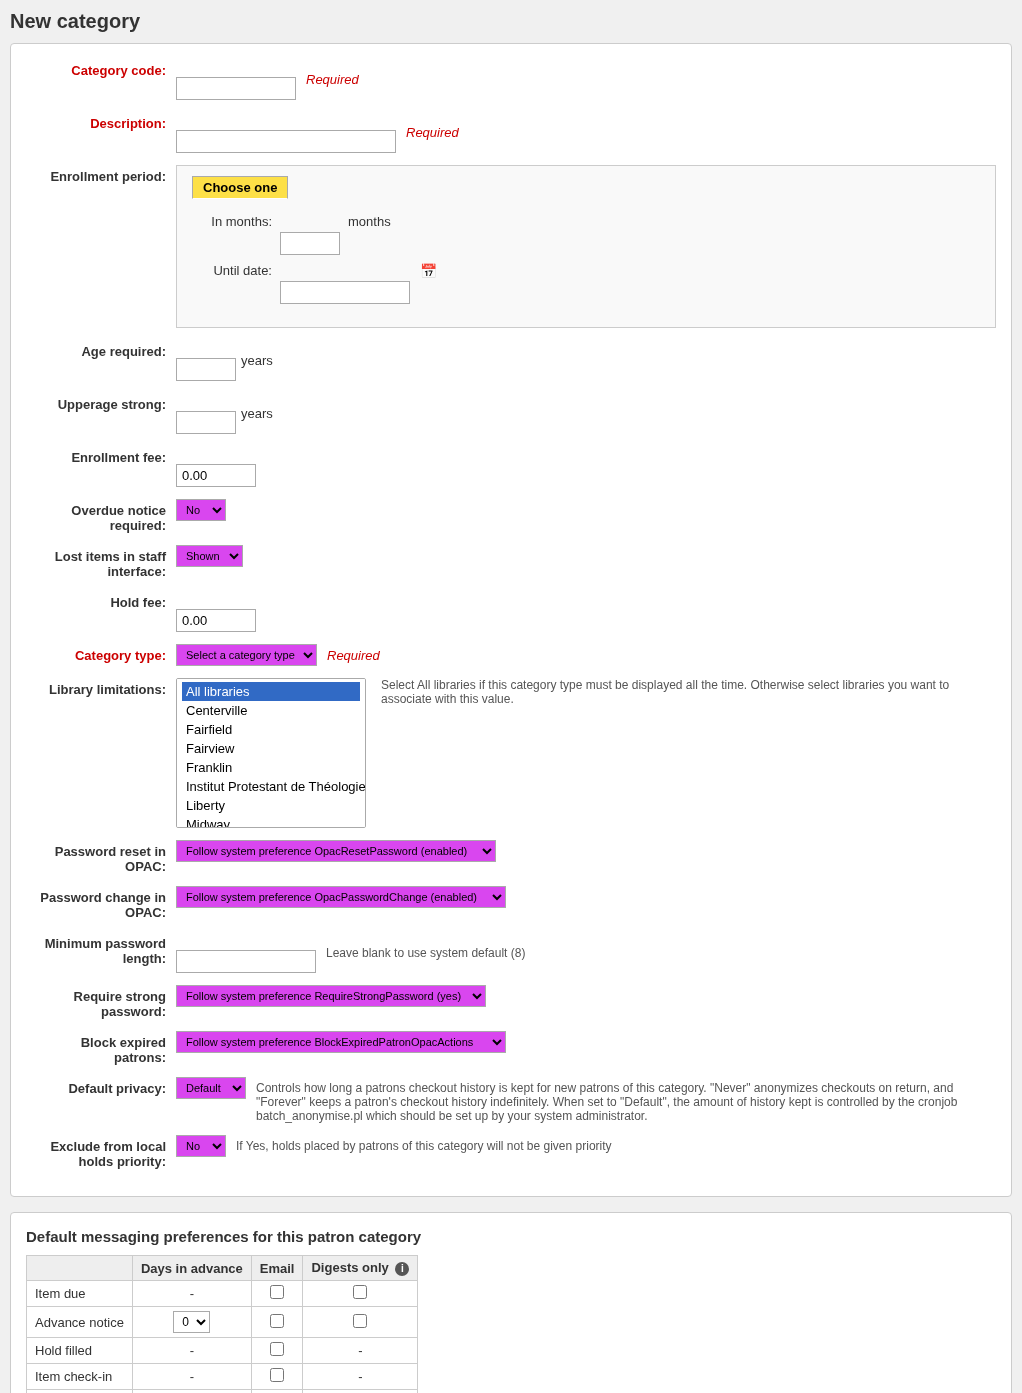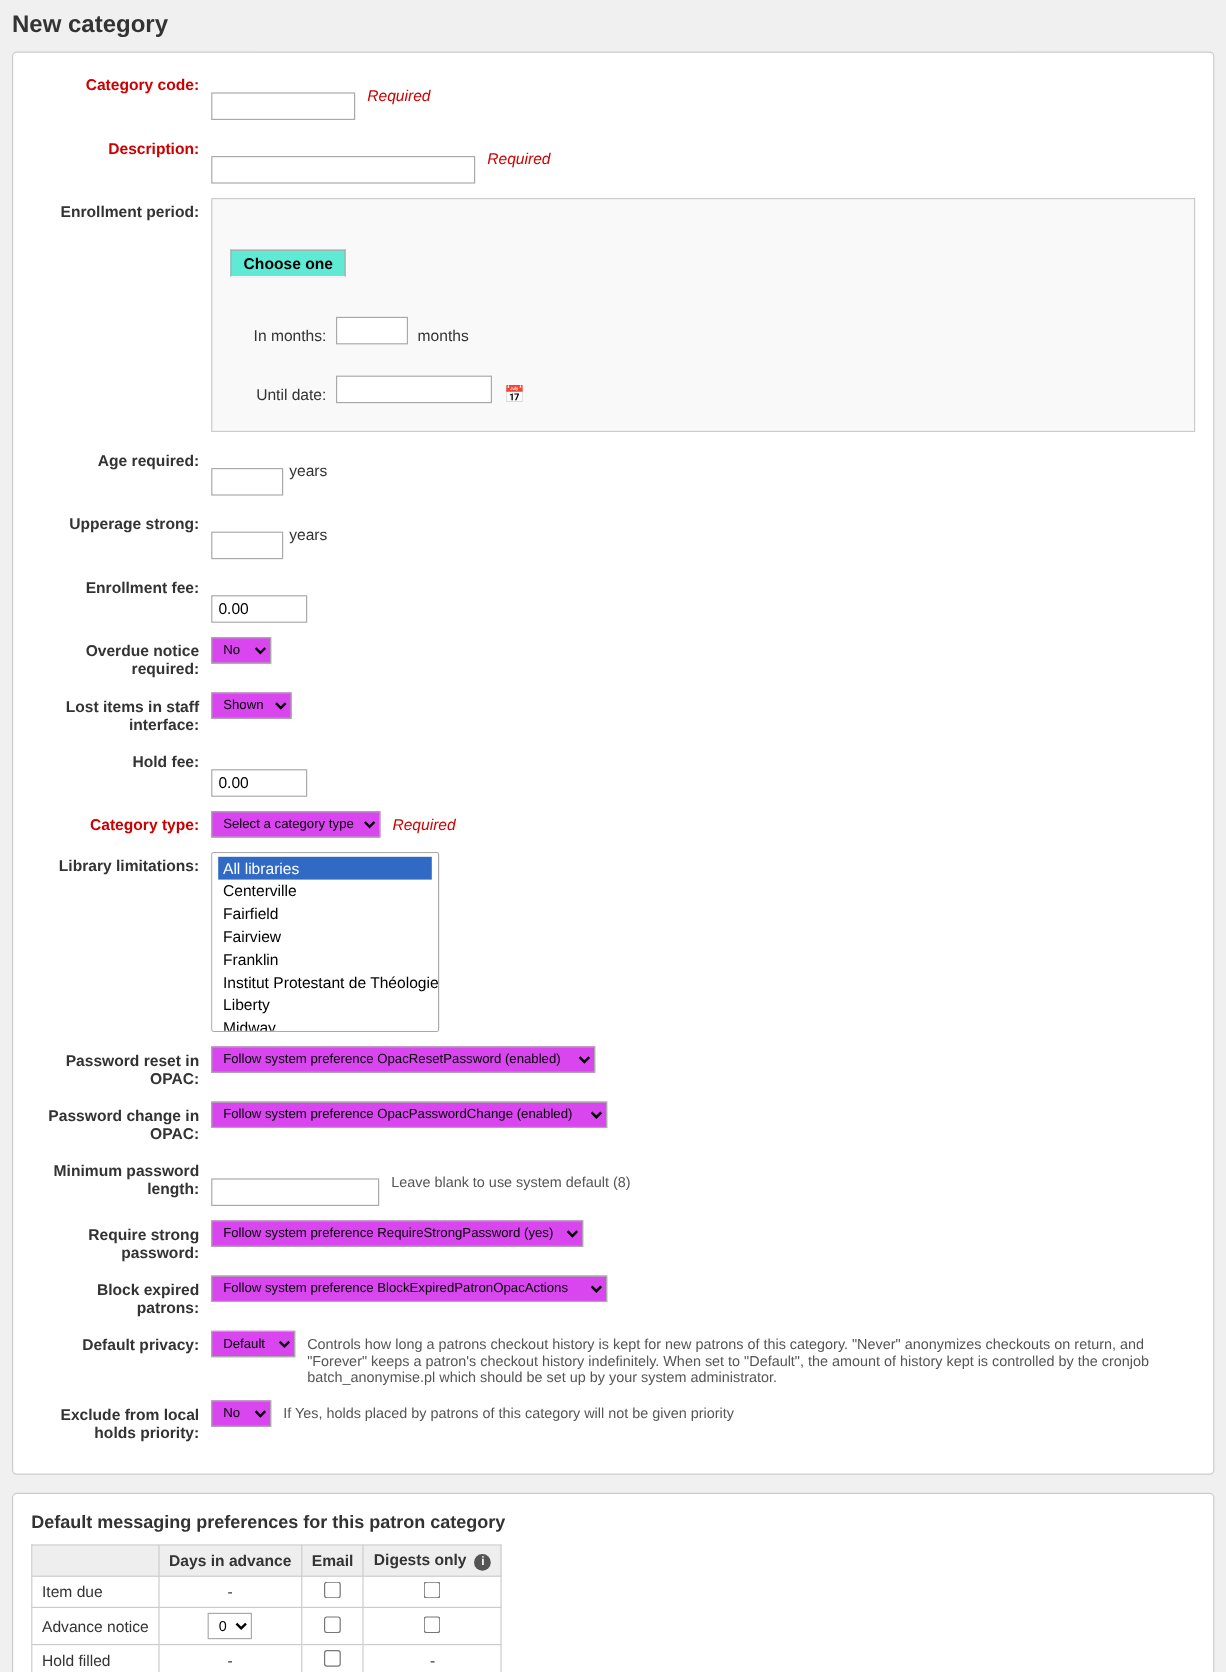--- a/index.html
+++ b/index.html
@@ -10,23 +10,23 @@
     .form-label { text-align: right; width: 150px; min-width: 150px; padding-right: 10px; padding-top: 4px; font-weight: bold; color: #333; font-size: 13px; }
     .form-label.required { color: #c00; }
     .form-control-area { flex: 1; display: flex; align-items: center; flex-wrap: wrap; gap: 5px; }
     input[type="text"], input[type="number"] {
       border: 1px solid #aaa; padding: 3px 5px; font-size: 13px; background: #fff; margin-top: 18px;
     }
     .required-text { color: #c00; font-style: italic; margin-left: 5px; }
     .enrollment-box { border: 1px solid #ccc; background: #f9f9f9; padding: 10px 15px; margin-left: 0; width: 100%; }
     .enrollment-tabs { display: flex; gap: 0; margin-bottom: 10px; }
     .tab-btn { background: #e8e8e8; border: 1px solid #aaa; padding: 3px 10px; cursor: pointer; font-size: 13px; }
-    .tab-btn.active { background: #5eead4; border-bottom: 1px solid #fff; font-weight: bold; margin-top: 32px; }
+    .tab-btn.active { background: #fde047; border-bottom: 1px solid #fff; font-weight: bold; }
     .enrollment-inner { padding: 5px 0; }
-    .enroll-row { display: flex; align-items: flex-end; margin-bottom: 8px; gap: 8px; }
+    .enroll-row { display: flex; align-items: flex-start; margin-bottom: 8px; gap: 8px; }
     .enroll-label { width: 80px; text-align: right; font-size: 13px; }
     select { border: 1px solid #aaa; padding: 3px 5px; font-size: 13px; background: #fff; }
     .library-list { border: 1px solid #aaa; background: #fff; height: 150px; width: 185px; overflow-y: scroll; font-size: 13px; }
     .library-list option { padding: 2px 4px; }
     .library-list option:first-child { background: #316ac5; color: #fff; }
     .calendar-icon { font-size: 14px; cursor: pointer; margin-left: 2px; }
     .section-title { font-size: 15px; font-weight: bold; color: #333; margin-bottom: 10px; }
     .msg-table { border-collapse: collapse; font-size: 13px; width: auto; }
     .msg-table th, .msg-table td { border: 1px solid #ccc; padding: 4px 8px; text-align: center; }
     .msg-table th { background: #eee; font-weight: bold; }
@@ -160,20 +160,21 @@
           <option>Centerville</option>
           <option>Fairfield</option>
           <option>Fairview</option>
           <option>Franklin</option>
           <option>Institut Protestant de Théologie</option>
           <option>Liberty</option>
           <option>Midway</option>
           <option>Pleasant Valley</option>
           <option>Riverside</option>
         </select>
+        <span class="hint-text" style="max-width:600px; font-size:12px; color:#555; margin-top:0;">Select All libraries if this category type must be displayed all the time. Otherwise select libraries you want to associate with this value.</span>
       </div>
     </div>
   </div>
 
   <div class="form-row">
     <div class="form-label">Password reset in OPAC:</div>
     <div class="form-control-area">
       <select class="select-dropdown" style="width:320px;">
         <option>Follow system preference OpacResetPassword (enabled)</option>
         <option>Disable</option>

